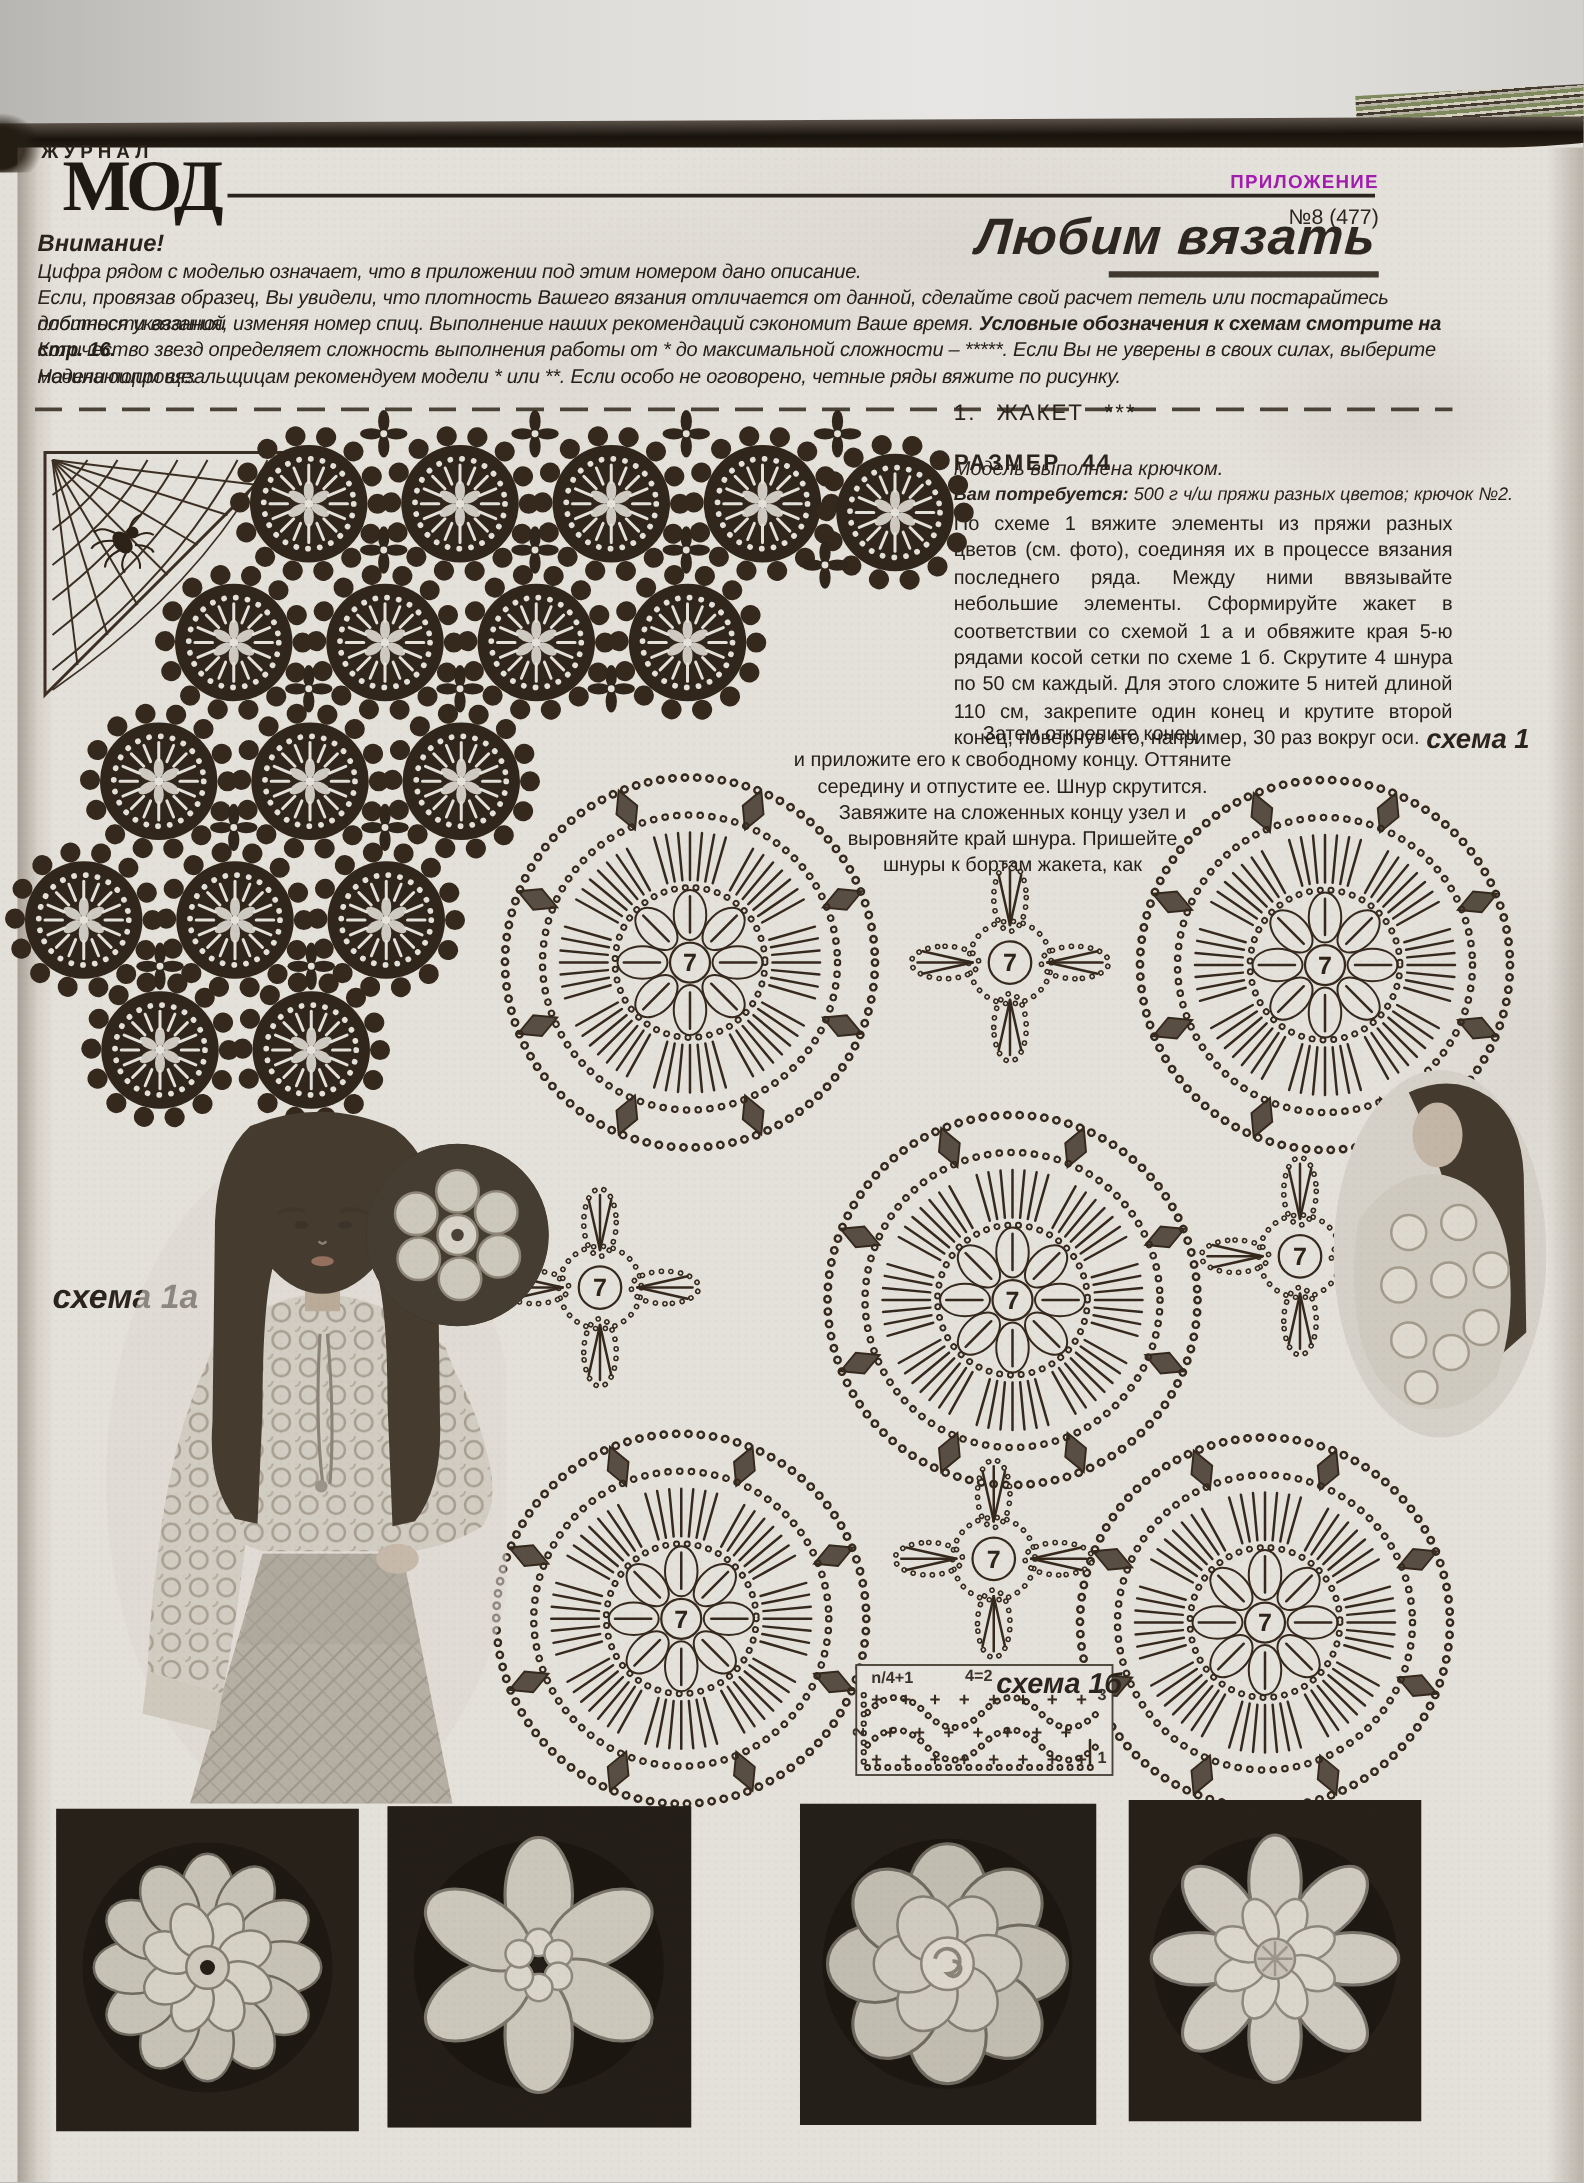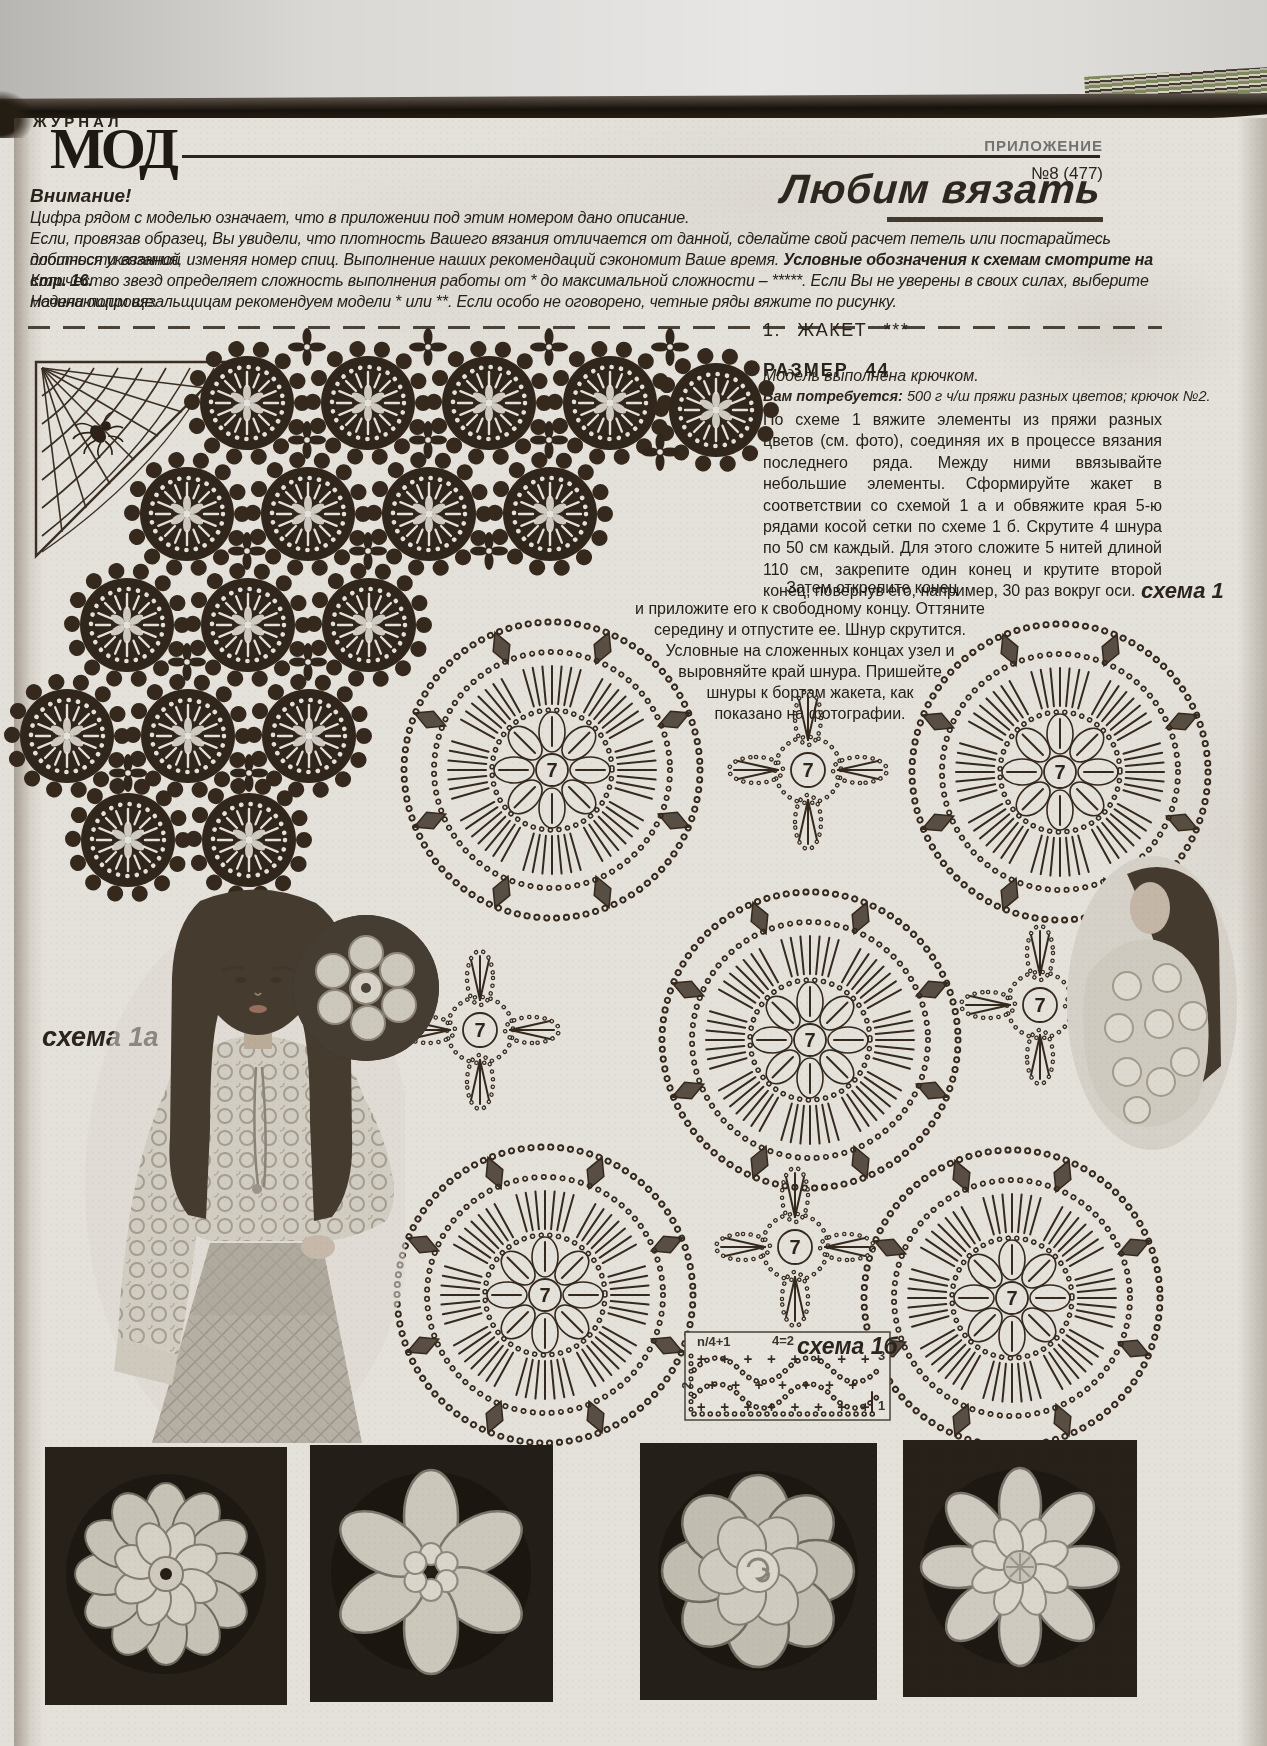--- a/index.html
+++ b/index.html
@@ -26,21 +26,21 @@
     background:
      radial-gradient(ellipse 200px 120px at 88% 14%,rgba(70,58,44,.07),transparent 70%),
      radial-gradient(ellipse 300px 180px at 35% 10%,rgba(70,58,44,.05),transparent 70%),
      radial-gradient(ellipse 180px 260px at 97% 45%,rgba(70,58,44,.06),transparent 70%),
      radial-gradient(ellipse 420px 160px at 60% 6%,rgba(70,58,44,.05),transparent 70%);}
   
   .logo-top{left:33px;top:113px;font-size:15px;font-weight:bold;letter-spacing:4px;color:#27211a;}
   .logo-main{left:50px;top:120px;font-family:"Liberation Serif",serif;font-weight:bold;
     font-size:58px;letter-spacing:-4px;color:#1e1912;line-height:1;}
   .hrule{left:182px;top:155px;width:918px;height:3px;background:#2b251d;}
-  .suppl{right:164px;top:137px;font-size:15px;font-weight:bold;letter-spacing:1px;color:#737373;text-align:right;}
+  .suppl{right:164px;top:137px;font-size:15px;font-weight:bold;letter-spacing:1px;color:#a21caf;text-align:right;}
   .issue{right:164px;top:164px;font-size:17px;color:#2b251d;text-align:left;}
   .sec-title{right:166px;top:166px;font-size:41px;font-style:italic;font-weight:bold;
     color:#2d2720;letter-spacing:1px;transform:skewX(-4deg);}
   .title-ul{right:164px;top:217px;width:216px;height:5px;background:#413a31;}
   
   .notice-title{left:30px;top:185px;font-size:19px;font-weight:bold;font-style:italic;}
   .nline{left:30px;width:1136px;font-size:16px;font-style:italic;line-height:21px;color:#25201a;letter-spacing:-.2px;}
   .dashed{left:28px;top:326px;width:1134px;height:3px;
     background:repeating-linear-gradient(90deg,#4c4338 0 22px,transparent 22px 35px);}
   
@@ -100,24 +100,23 @@
 
   <div class="abs a-head"><span>1.</span> <span>ЖАКЕТ</span> <span>***</span></div>
   <div class="abs a-size"><span>РАЗМЕР</span> <span>44</span></div>
   <div class="abs a-tech">Модель выполнена крючком.</div>
   <div class="abs a-mat"><b>Вам потребуется:</b><span> 500 г ч/ш пряжи разных цветов; крючок №2.</span></div>
   <div class="abs a-body">По схеме 1 вяжите элементы из пряжи разных цветов (см. фото), соединяя их в процессе вязания последнего ряда. Между ними ввязывайте небольшие элементы. Сформируйте жакет в соответствии со схемой 1 а и обвяжите края 5-ю рядами косой сетки по схеме 1 б. Скрутите 4 шнура по 50 см каждый. Для этого сложите 5 нитей длиной 110 см, закрепите один конец и крутите второй конец, повернув его, например, 30 раз вокруг оси.</div>
   <div class="abs a-cont">
     <div>Затем открепите конец</div>
     <div>и приложите его к свободному концу. Оттяните</div>
     <div>середину и отпустите ее. Шнур скрутится.</div>
-    <div>Условные на сложенных концах узел и</div>
+    <div>Завяжите на сложенных концу узел и</div>
     <div>выровняйте край шнура. Пришейте</div>
     <div>шнуры к бортам жакета, как</div>
-    <div>показано на фотографии.</div>
   </div>
 
   <svg class="abs" style="left:0;top:0" width="1267" height="1746" viewBox="0 0 1267 1746">
     <defs>
       <g id="fan7">
         <g transform="rotate(-16)">
             <line class="ln" y1="-66" y2="-104"></line>
           </g>
         <g transform="rotate(-10.7)">
             <line class="ln" y1="-66" y2="-104"></line>

